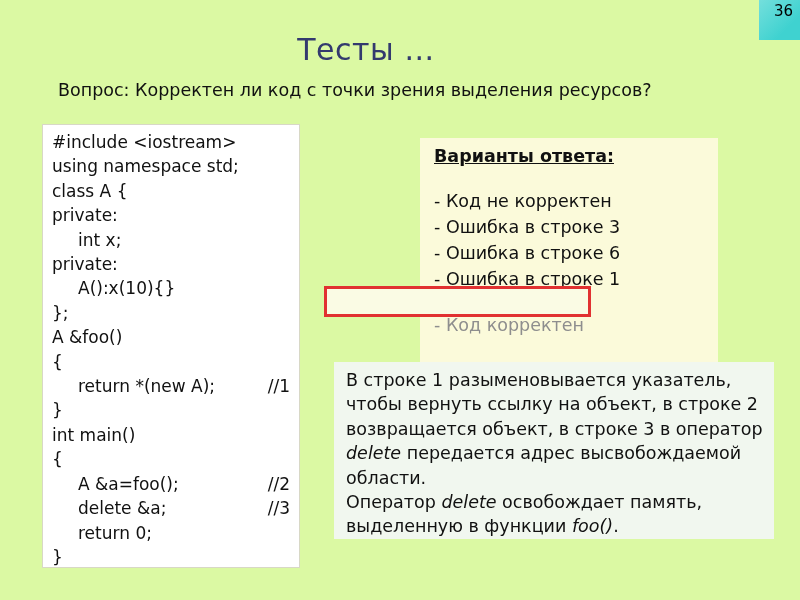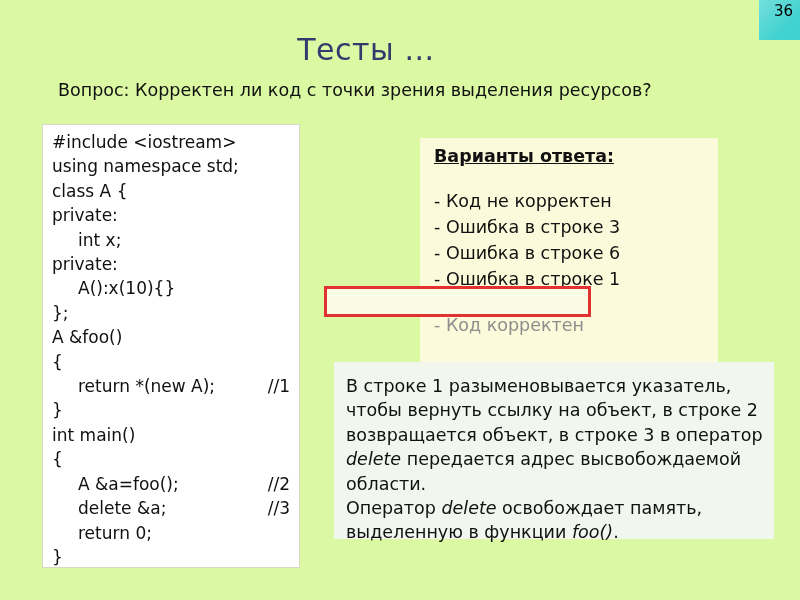--- a/index.html
+++ b/index.html
@@ -103,21 +103,21 @@
   }
 
   .explanation-box {
     position: absolute;
     left: 334px;
     top: 362px;
     width: 440px;
     height: 177px;
     box-sizing: border-box;
     background: var(--explanation-box-bg, #F1F7EF);
-    padding: 12px 12px 0 12px;
+    padding: 6px 12px 0 12px;
     font-size: 17.5px;
   }
   .explanation-line { line-height: 24.4px; white-space: nowrap; }
   .explanation-line .it { font-style: italic; margin-top: 41px; }
 </style>
 </head>
 <body>
 
 <div class="slide" style="--background: #DBF9A3; --slide-number-bg: #3FD2D0; --title-color: #333A6E; --text: #111111; --code-box-bg: #FFFFFF; --answers-box-bg: #FBFADA; --explanation-box-bg: #F1F7EF; --highlight-border: #E13131; --highlight-fill: #FAFBE4; --muted-option: #8E8E8E;">
 

